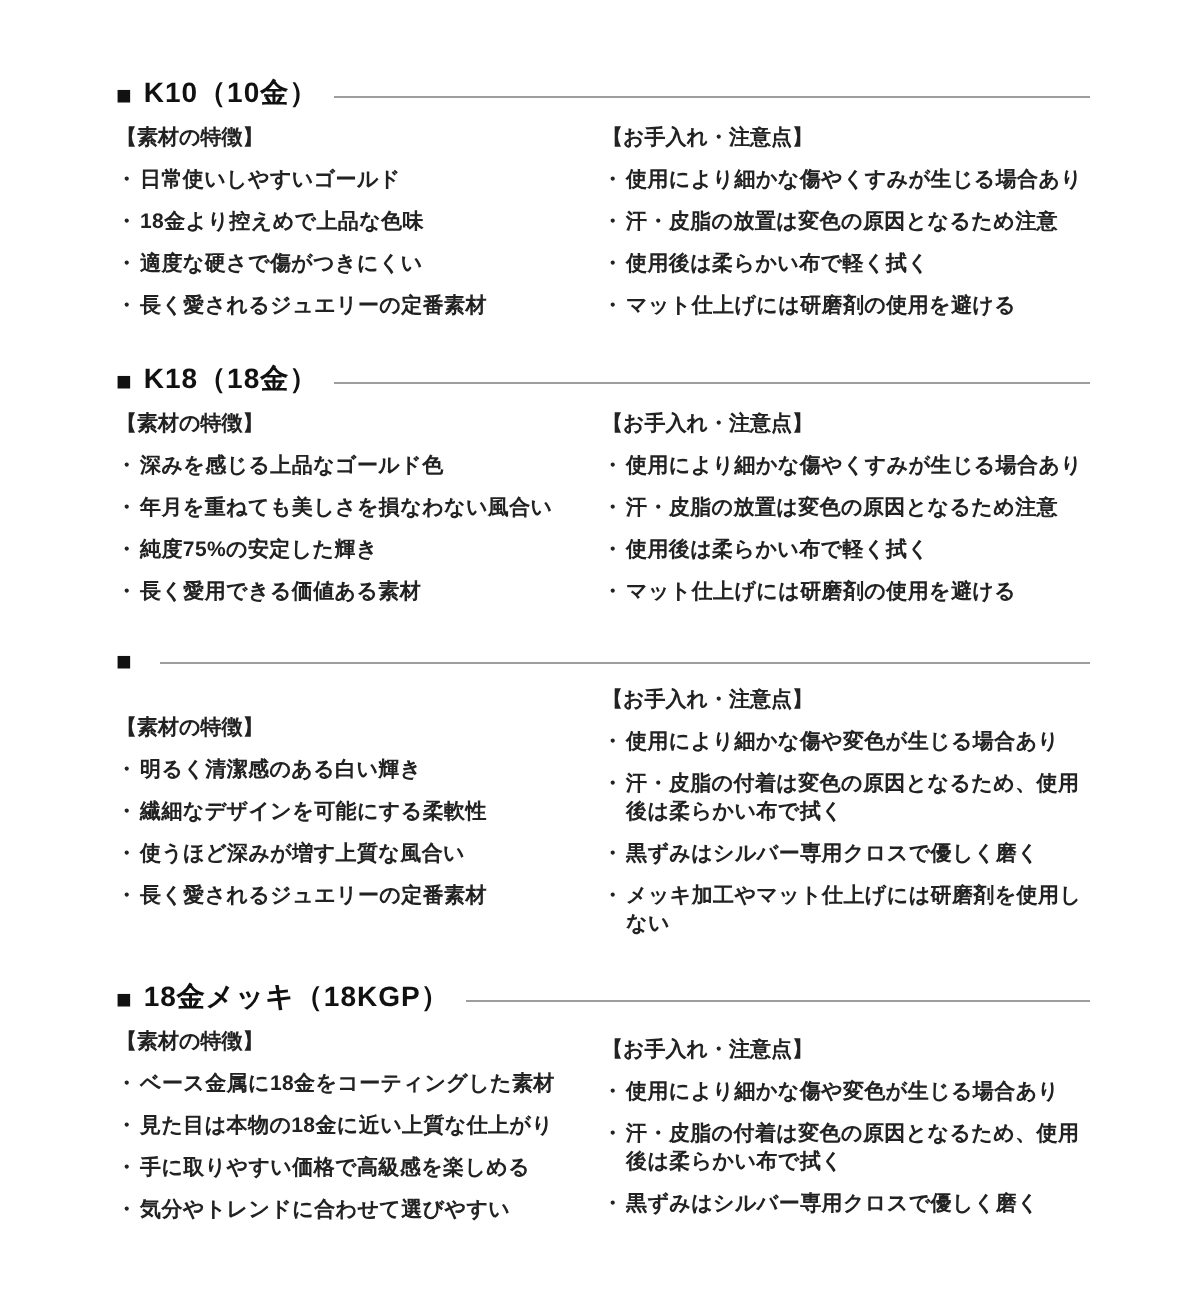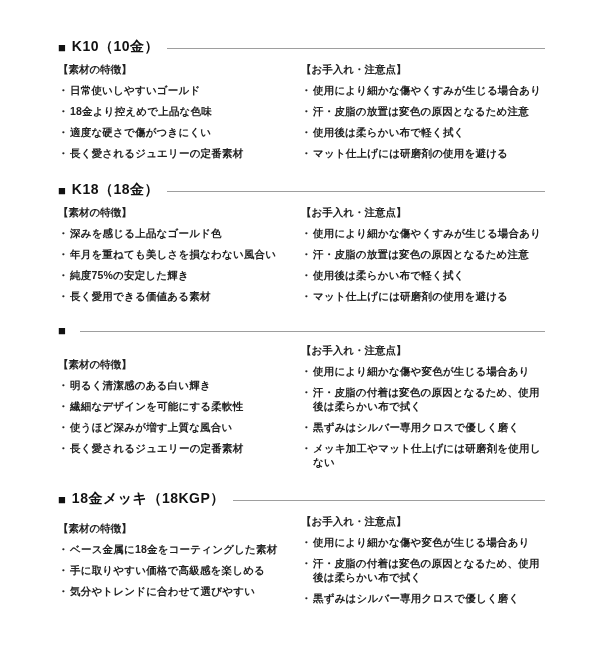--- a/index.html
+++ b/index.html
@@ -182,20 +182,21 @@
     <div class="sec-title-row">
       <span class="sq-marker">■</span>
       <h2 class="sec-title">18金メッキ（18KGP）</h2>
       <span class="title-rule"></span>
     </div>
     <div class="cols">
       <div class="col-left">
         <div class="col-header">【素材の特徴】</div>
         <ul class="bullets">
           <li>ベース金属に18金をコーティングした素材</li>
+          <li>見た目は本物の18金に近い上質な仕上がり</li>
           <li>手に取りやすい価格で高級感を楽しめる</li>
           <li>気分やトレンドに合わせて選びやすい</li>
         </ul>
       </div>
       <div class="col-right">
         <div class="col-header">【お手入れ・注意点】</div>
         <ul class="bullets">
           <li>使用により細かな傷や変色が生じる場合あり</li>
           <li>汗・皮脂の付着は変色の原因となるため、使用後は柔らかい布で拭く</li>
           <li>黒ずみはシルバー専用クロスで優しく磨く</li>

